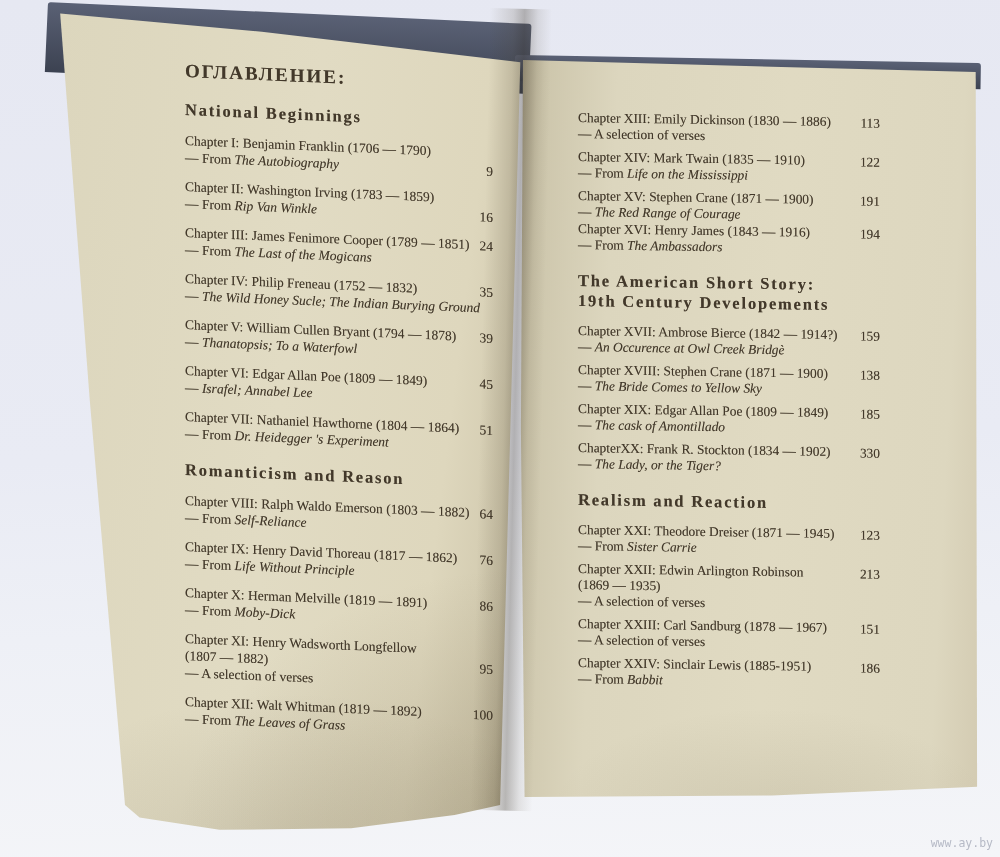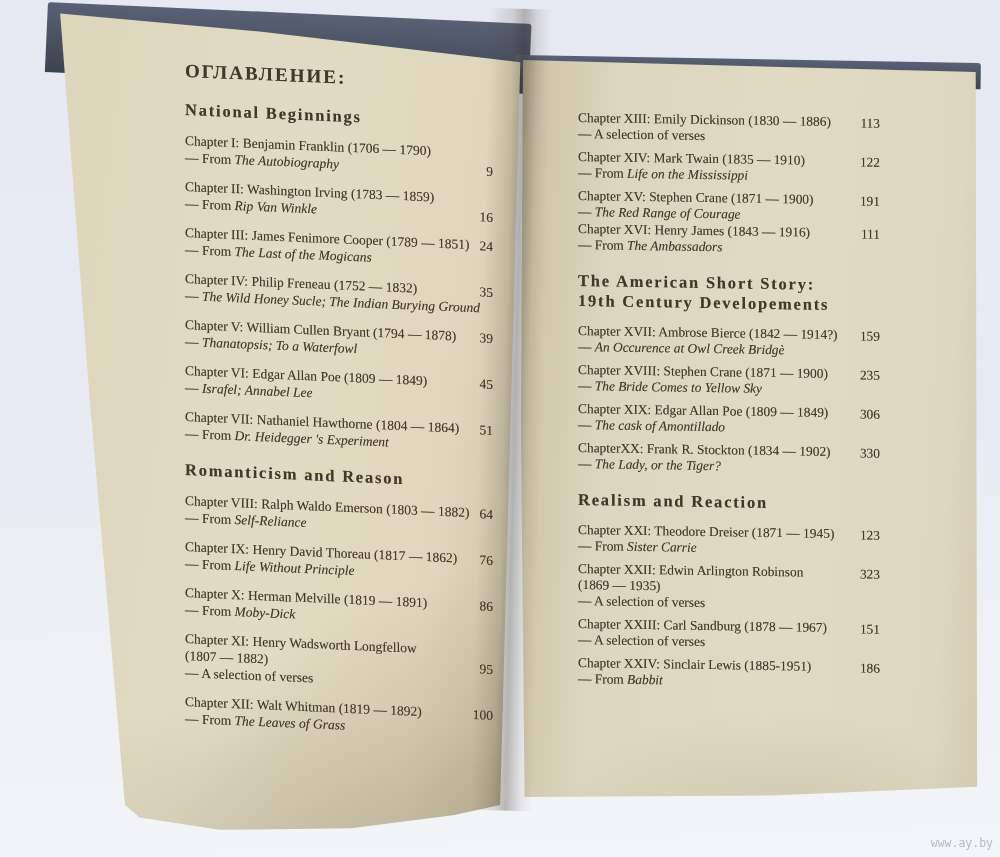--- a/index.html
+++ b/index.html
@@ -148,59 +148,59 @@
     <div class="pagenum">122</div>
   </div>
       <div class="entry">
     <div class="l1">Chapter XV: Stephen Crane (1871 — 1900)</div>
     <div class="l2"><span>— </span><i>The Red Range of Courage</i></div>
     <div class="pagenum">191</div>
   </div>
       <div class="entry tight">
     <div class="l1">Chapter XVI: Henry James (1843 — 1916)</div>
     <div class="l2"><span>— From </span><i>The Ambassadors</i></div>
-    <div class="pagenum">111</div>
+    <div class="pagenum">194</div>
   </div>
       <div class="section-heading">
         <div>The American Short Story:</div>
         <div>19th Century Developements</div>
       </div>
       <div class="entry">
     <div class="l1">Chapter XVII: Ambrose Bierce (1842 — 1914?)</div>
     <div class="l2"><span>— </span><i>An Occurence at Owl Creek Bridgè</i></div>
     <div class="pagenum">159</div>
   </div>
       <div class="entry">
     <div class="l1">Chapter XVIII: Stephen Crane (1871 — 1900)</div>
     <div class="l2"><span>— </span><i>The Bride Comes to Yellow Sky</i></div>
-    <div class="pagenum">235</div>
+    <div class="pagenum">138</div>
   </div>
       <div class="entry">
     <div class="l1">Chapter XIX: Edgar Allan Poe (1809 — 1849)</div>
     <div class="l2"><span>— </span><i>The cask of Amontillado</i></div>
-    <div class="pagenum">306</div>
+    <div class="pagenum">185</div>
   </div>
       <div class="entry">
     <div class="l1">ChapterXX: Frank R. Stockton (1834 — 1902)</div>
     <div class="l2"><span>— </span><i>The Lady, or the Tiger?</i></div>
     <div class="pagenum">330</div>
   </div>
       <div class="section-heading">
         <div>Realism and Reaction</div>
       </div>
       <div class="entry">
     <div class="l1">Chapter XXI: Theodore Dreiser (1871 — 1945)</div>
     <div class="l2"><span>— From </span><i>Sister Carrie</i></div>
     <div class="pagenum">123</div>
   </div>
       <div class="entry">
     <div class="l1">Chapter XXII: Edwin Arlington Robinson</div>
         <div class="l1">(1869 — 1935)</div>
     <div class="l2"><span>— A selection of verses</span></div>
-    <div class="pagenum">323</div>
+    <div class="pagenum">213</div>
   </div>
       <div class="entry">
     <div class="l1">Chapter XXIII: Carl Sandburg (1878 — 1967)</div>
     <div class="l2"><span>— A selection of verses</span></div>
     <div class="pagenum">151</div>
   </div>
       <div class="entry">
     <div class="l1">Chapter XXIV: Sinclair Lewis (1885-1951)</div>
     <div class="l2"><span>— From </span><i>Babbit</i></div>
     <div class="pagenum">186</div>

